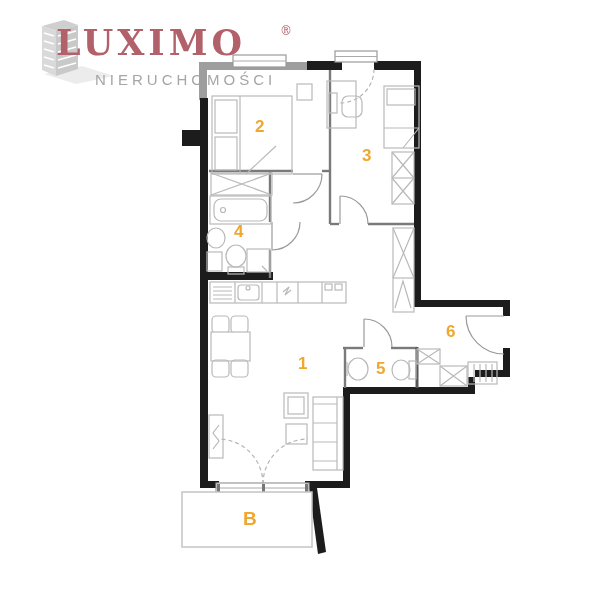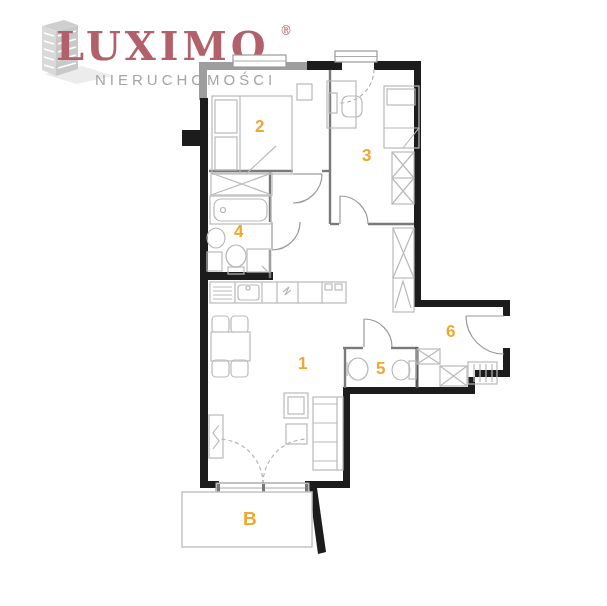--- a/index.html
+++ b/index.html
@@ -7,21 +7,21 @@
     --wall:#1c1c1c; --graywall:#9e9e9e; --part:#7a7a7a; --furn:#b9b9b9;
   }
   html,body{margin:0;padding:0;background:#ffffff;}
   #canvas{position:relative;width:607px;height:606px;background:#ffffff;overflow:hidden;
           font-family:"Liberation Sans", sans-serif;}
   
   #logo{position:absolute;left:0;top:0;width:340px;height:110px;}
   #building-icon{position:absolute;left:18px;top:12px;}
   #brand-name{position:absolute;left:56px;top:22px;width:240px;
       font-family:"DejaVu Serif","Liberation Serif",serif;
-      font-size:40px;font-weight:600;letter-spacing:4px;color:var(--brand);
+      font-size:35px;font-weight:600;letter-spacing:4px;color:var(--brand);
       white-space:nowrap;}
   #brand-reg{position:absolute;left:280px;top:24px;font-size:12px;color:var(--brand);
       font-family:"DejaVu Serif",serif;}
   #brand-subtitle{position:absolute;left:95px;top:71px;width:180px;text-align:right;
       font-size:15px;letter-spacing:4px;color:var(--subtitle);white-space:nowrap;}
   
   #plan{position:absolute;left:0;top:0;}
   .wall{fill:var(--wall);stroke:none;}
   .gwall{fill:var(--graywall);stroke:none;}
   .part{stroke:var(--part);stroke-width:2.4;fill:none;}

